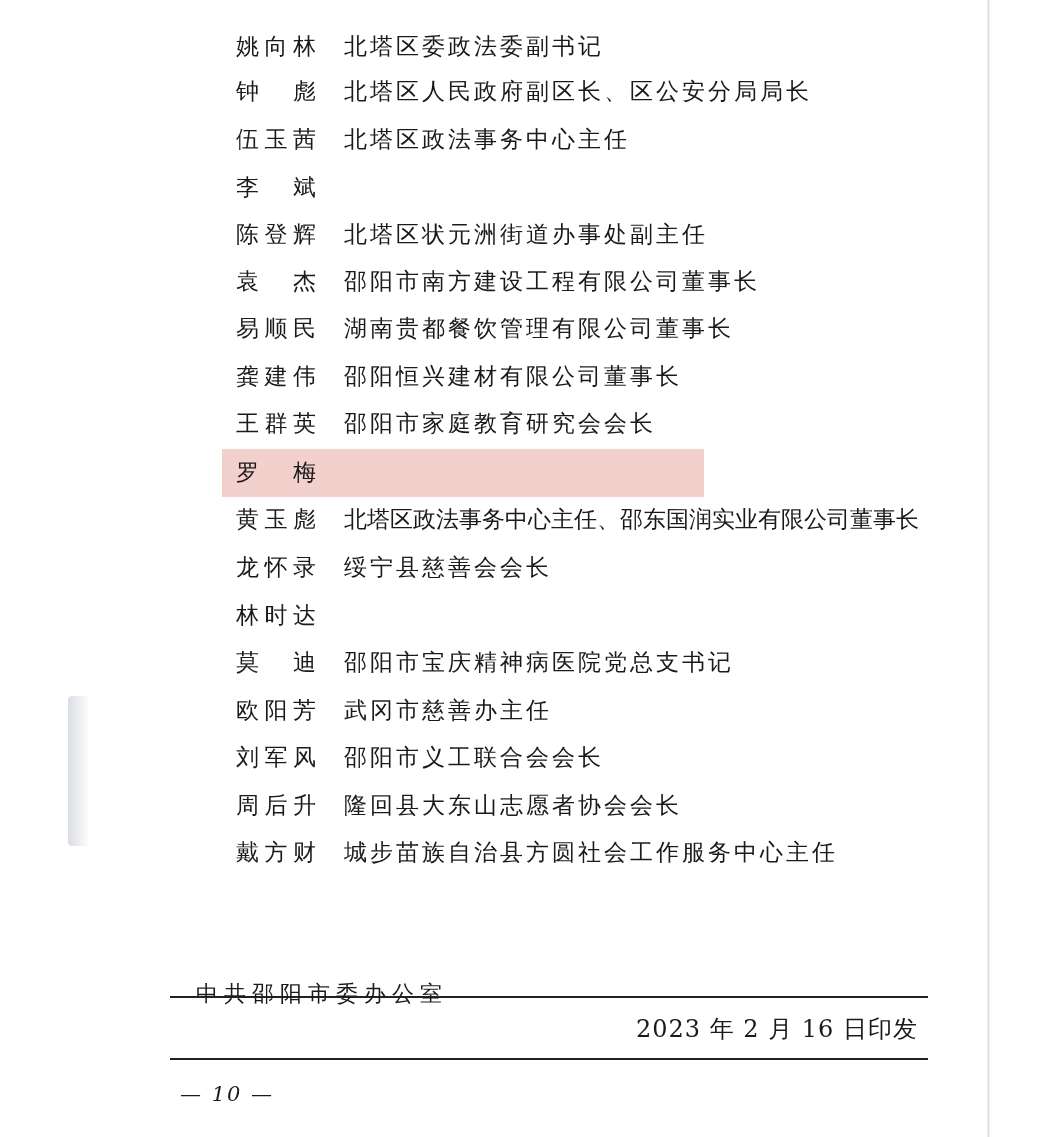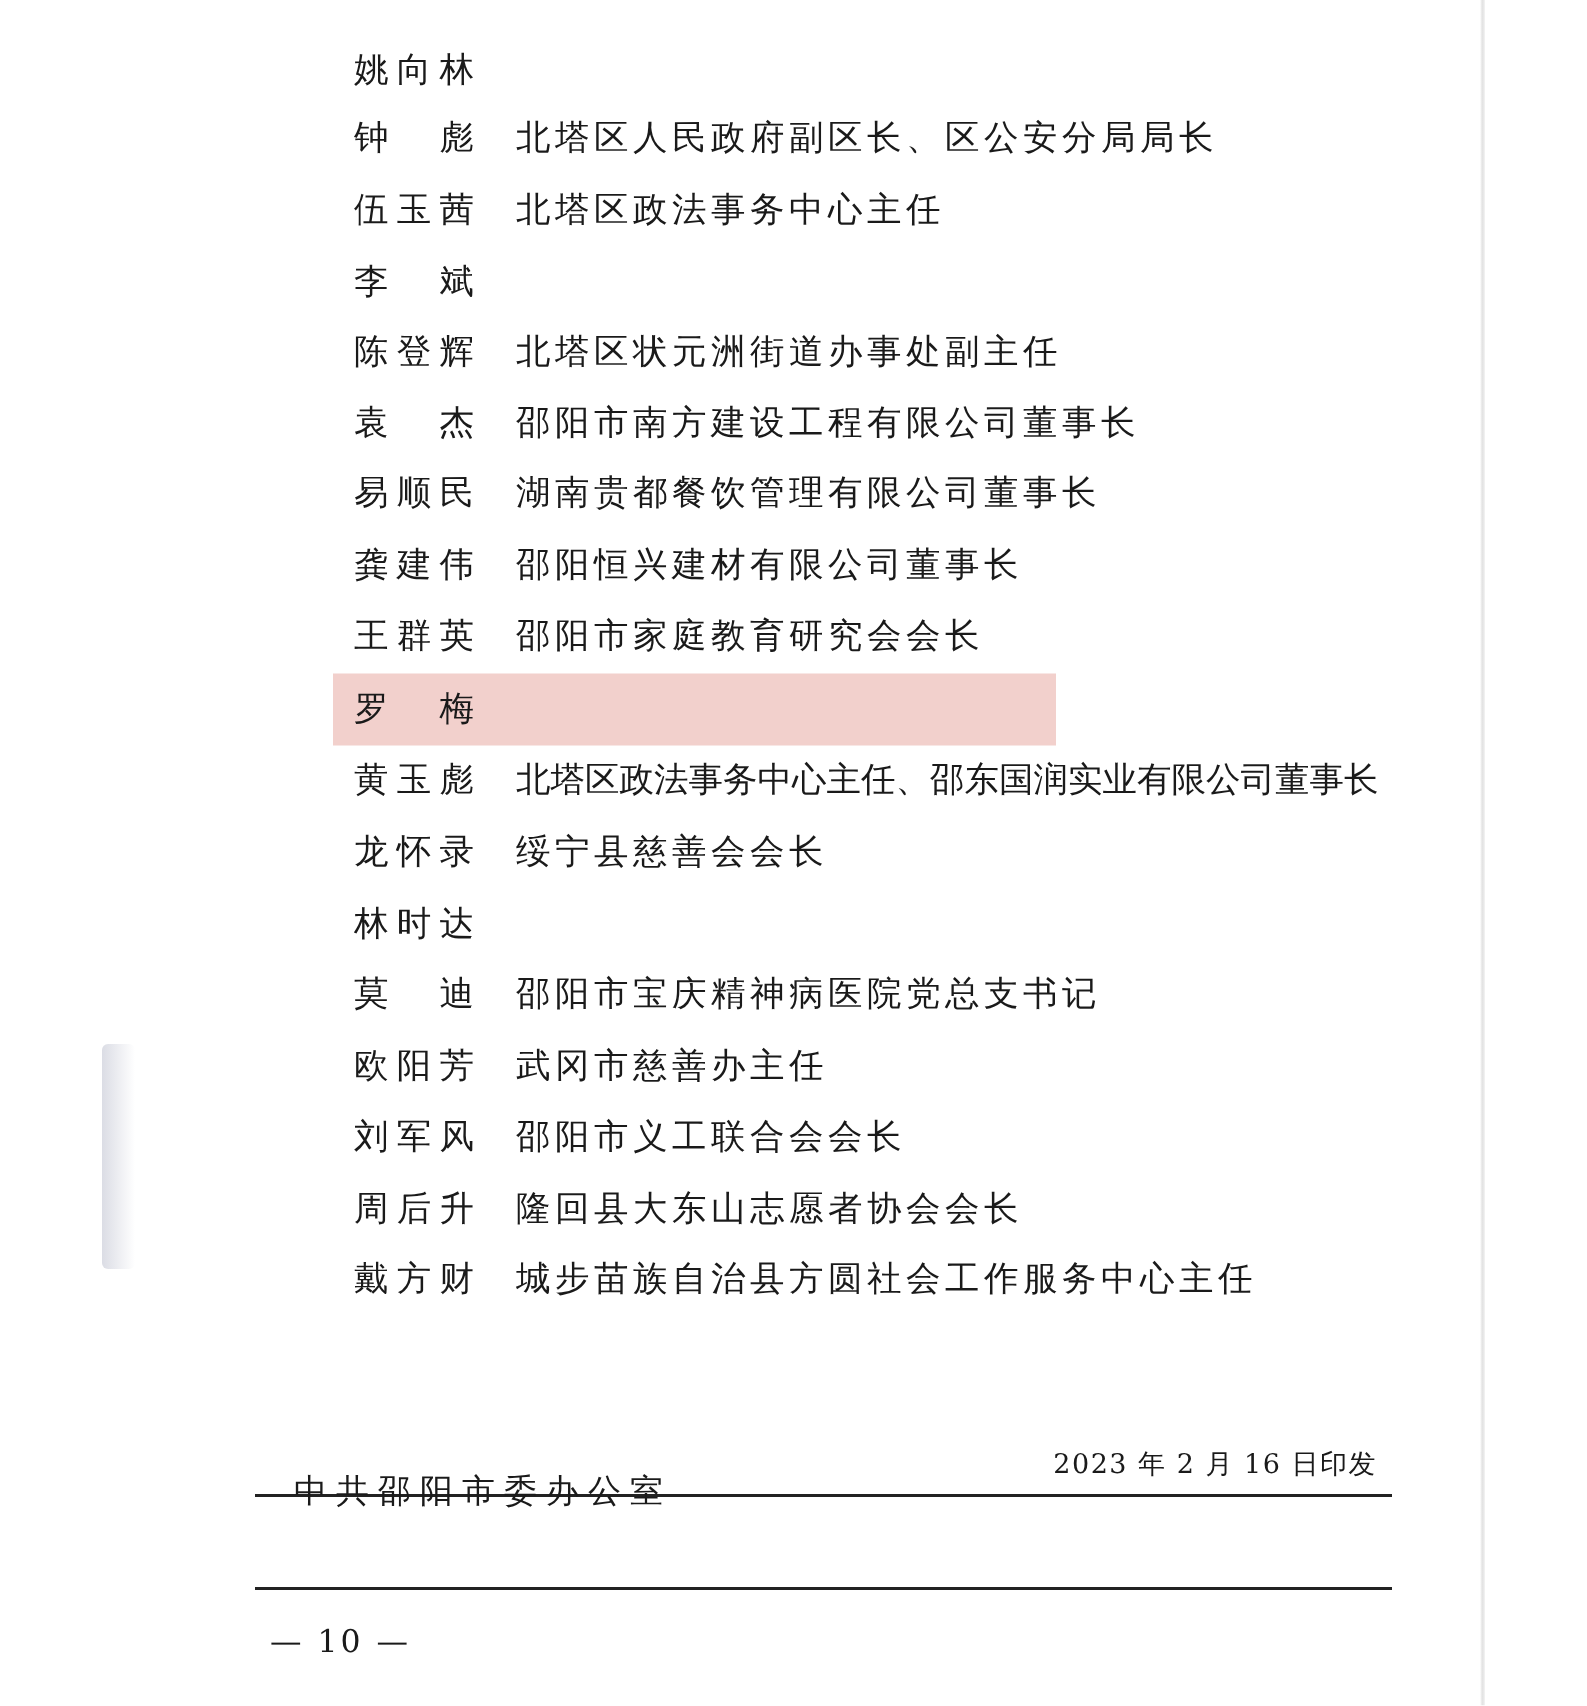--- a/index.html
+++ b/index.html
@@ -33,41 +33,42 @@
     content: ""; position: absolute; left: -14px; top: -3px;
     width: 482px; height: 48px;
     background: #f2d0cc; z-index: -1;
   }
   .rule { position: absolute; left: 170px; width: 758px; height: 2px; background: #222; }
   .footer-org {
     position: absolute; left: 196px; top: 979px;
     font-size: 22px; letter-spacing: 6px;
   }
   .footer-date {
-    position: absolute; right: 140px; top: 964px;
-    font-size: 18px; letter-spacing: 1px;
+    position: absolute; right: 140px; top: 1013px;
+    font-size: 24px; letter-spacing: 1px;
   }
   .page-number {
     position: absolute; left: 180px; top: 1082px;
-    font-size: 21px; letter-spacing: 2px;
+    font-size: 21px; letter-spacing: 2px; font-style: italic;
   }
 </style>
 </head>
 <body>
 
 <div class="page-edge-right"></div>
 <div class="scan-smudge"></div>
 
 <div class="roster">
   <div class="row" style="top:26px">
     <span class="name">
       <span>姚</span>
         <span>向</span>
         <span>林</span>
     </span>
+    <span class="title">北塔区委政法委副书记</span>
   </div>
   <div class="row" style="top:71px">
     <span class="name">
       <span>钟</span>
         <span>彪</span>
     </span>
     <span class="title">北塔区人民政府副区长、区公安分局局长</span>
   </div>
   <div class="row" style="top:119px">
     <span class="name">

